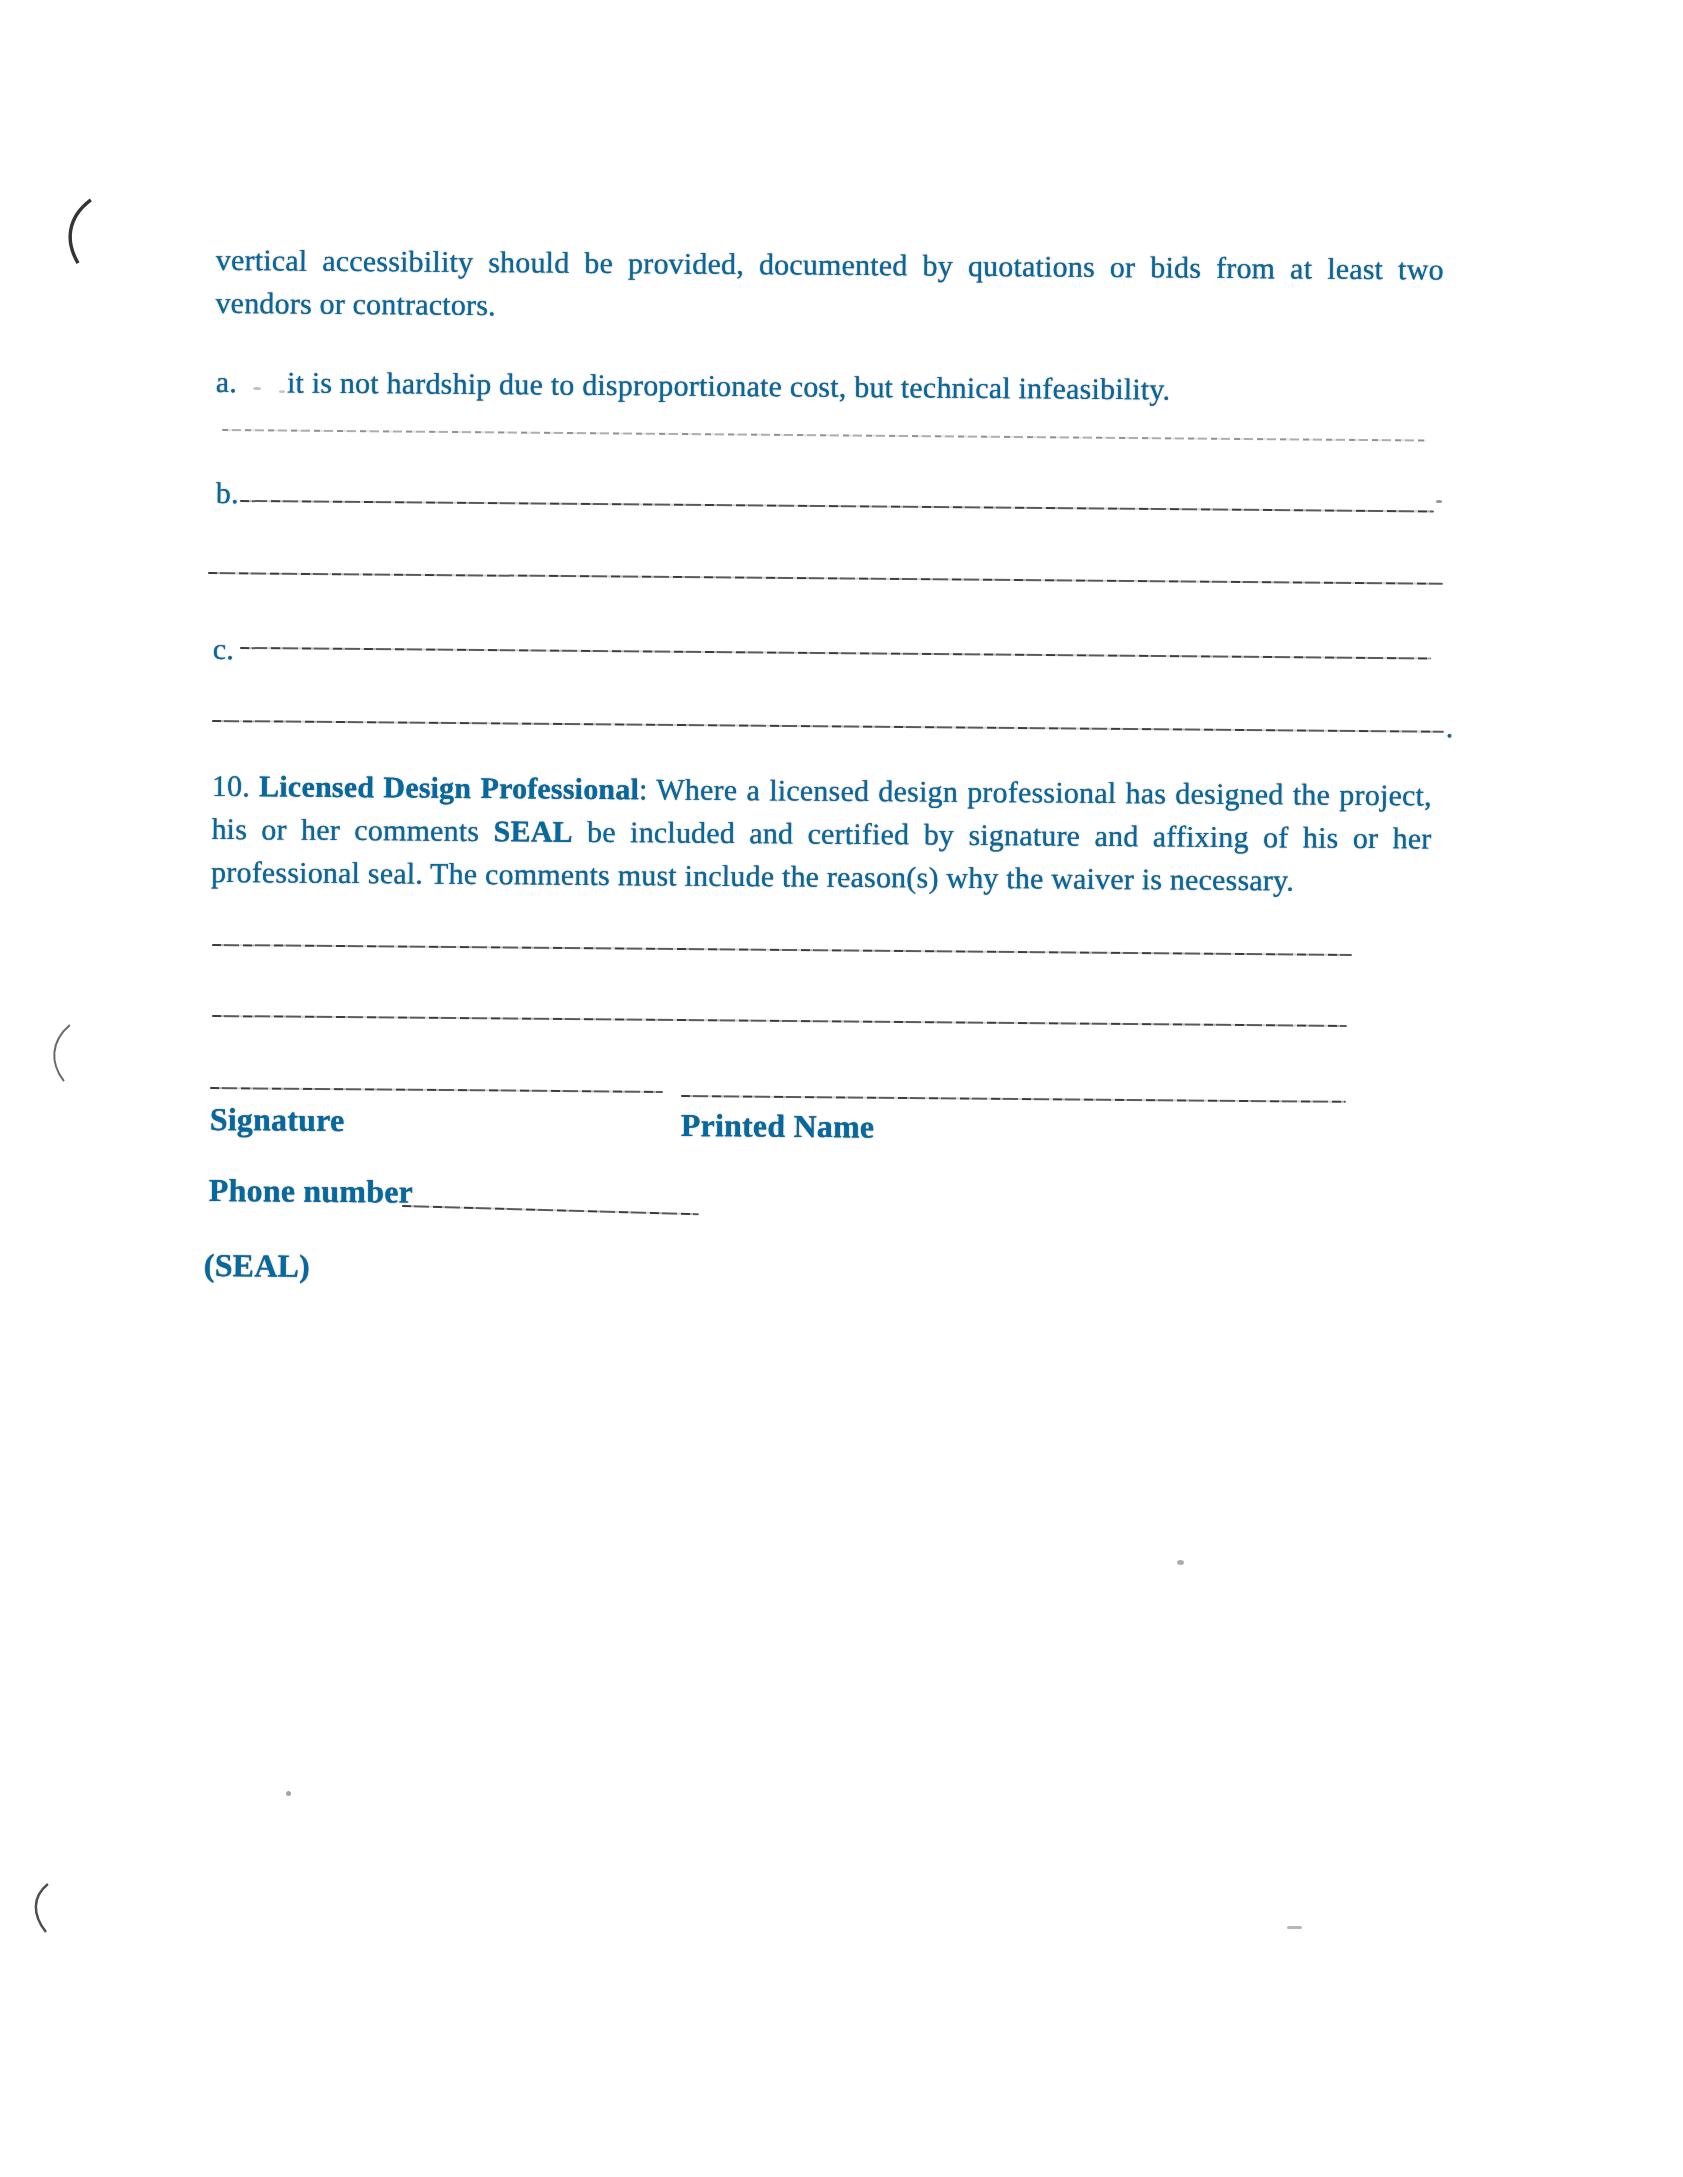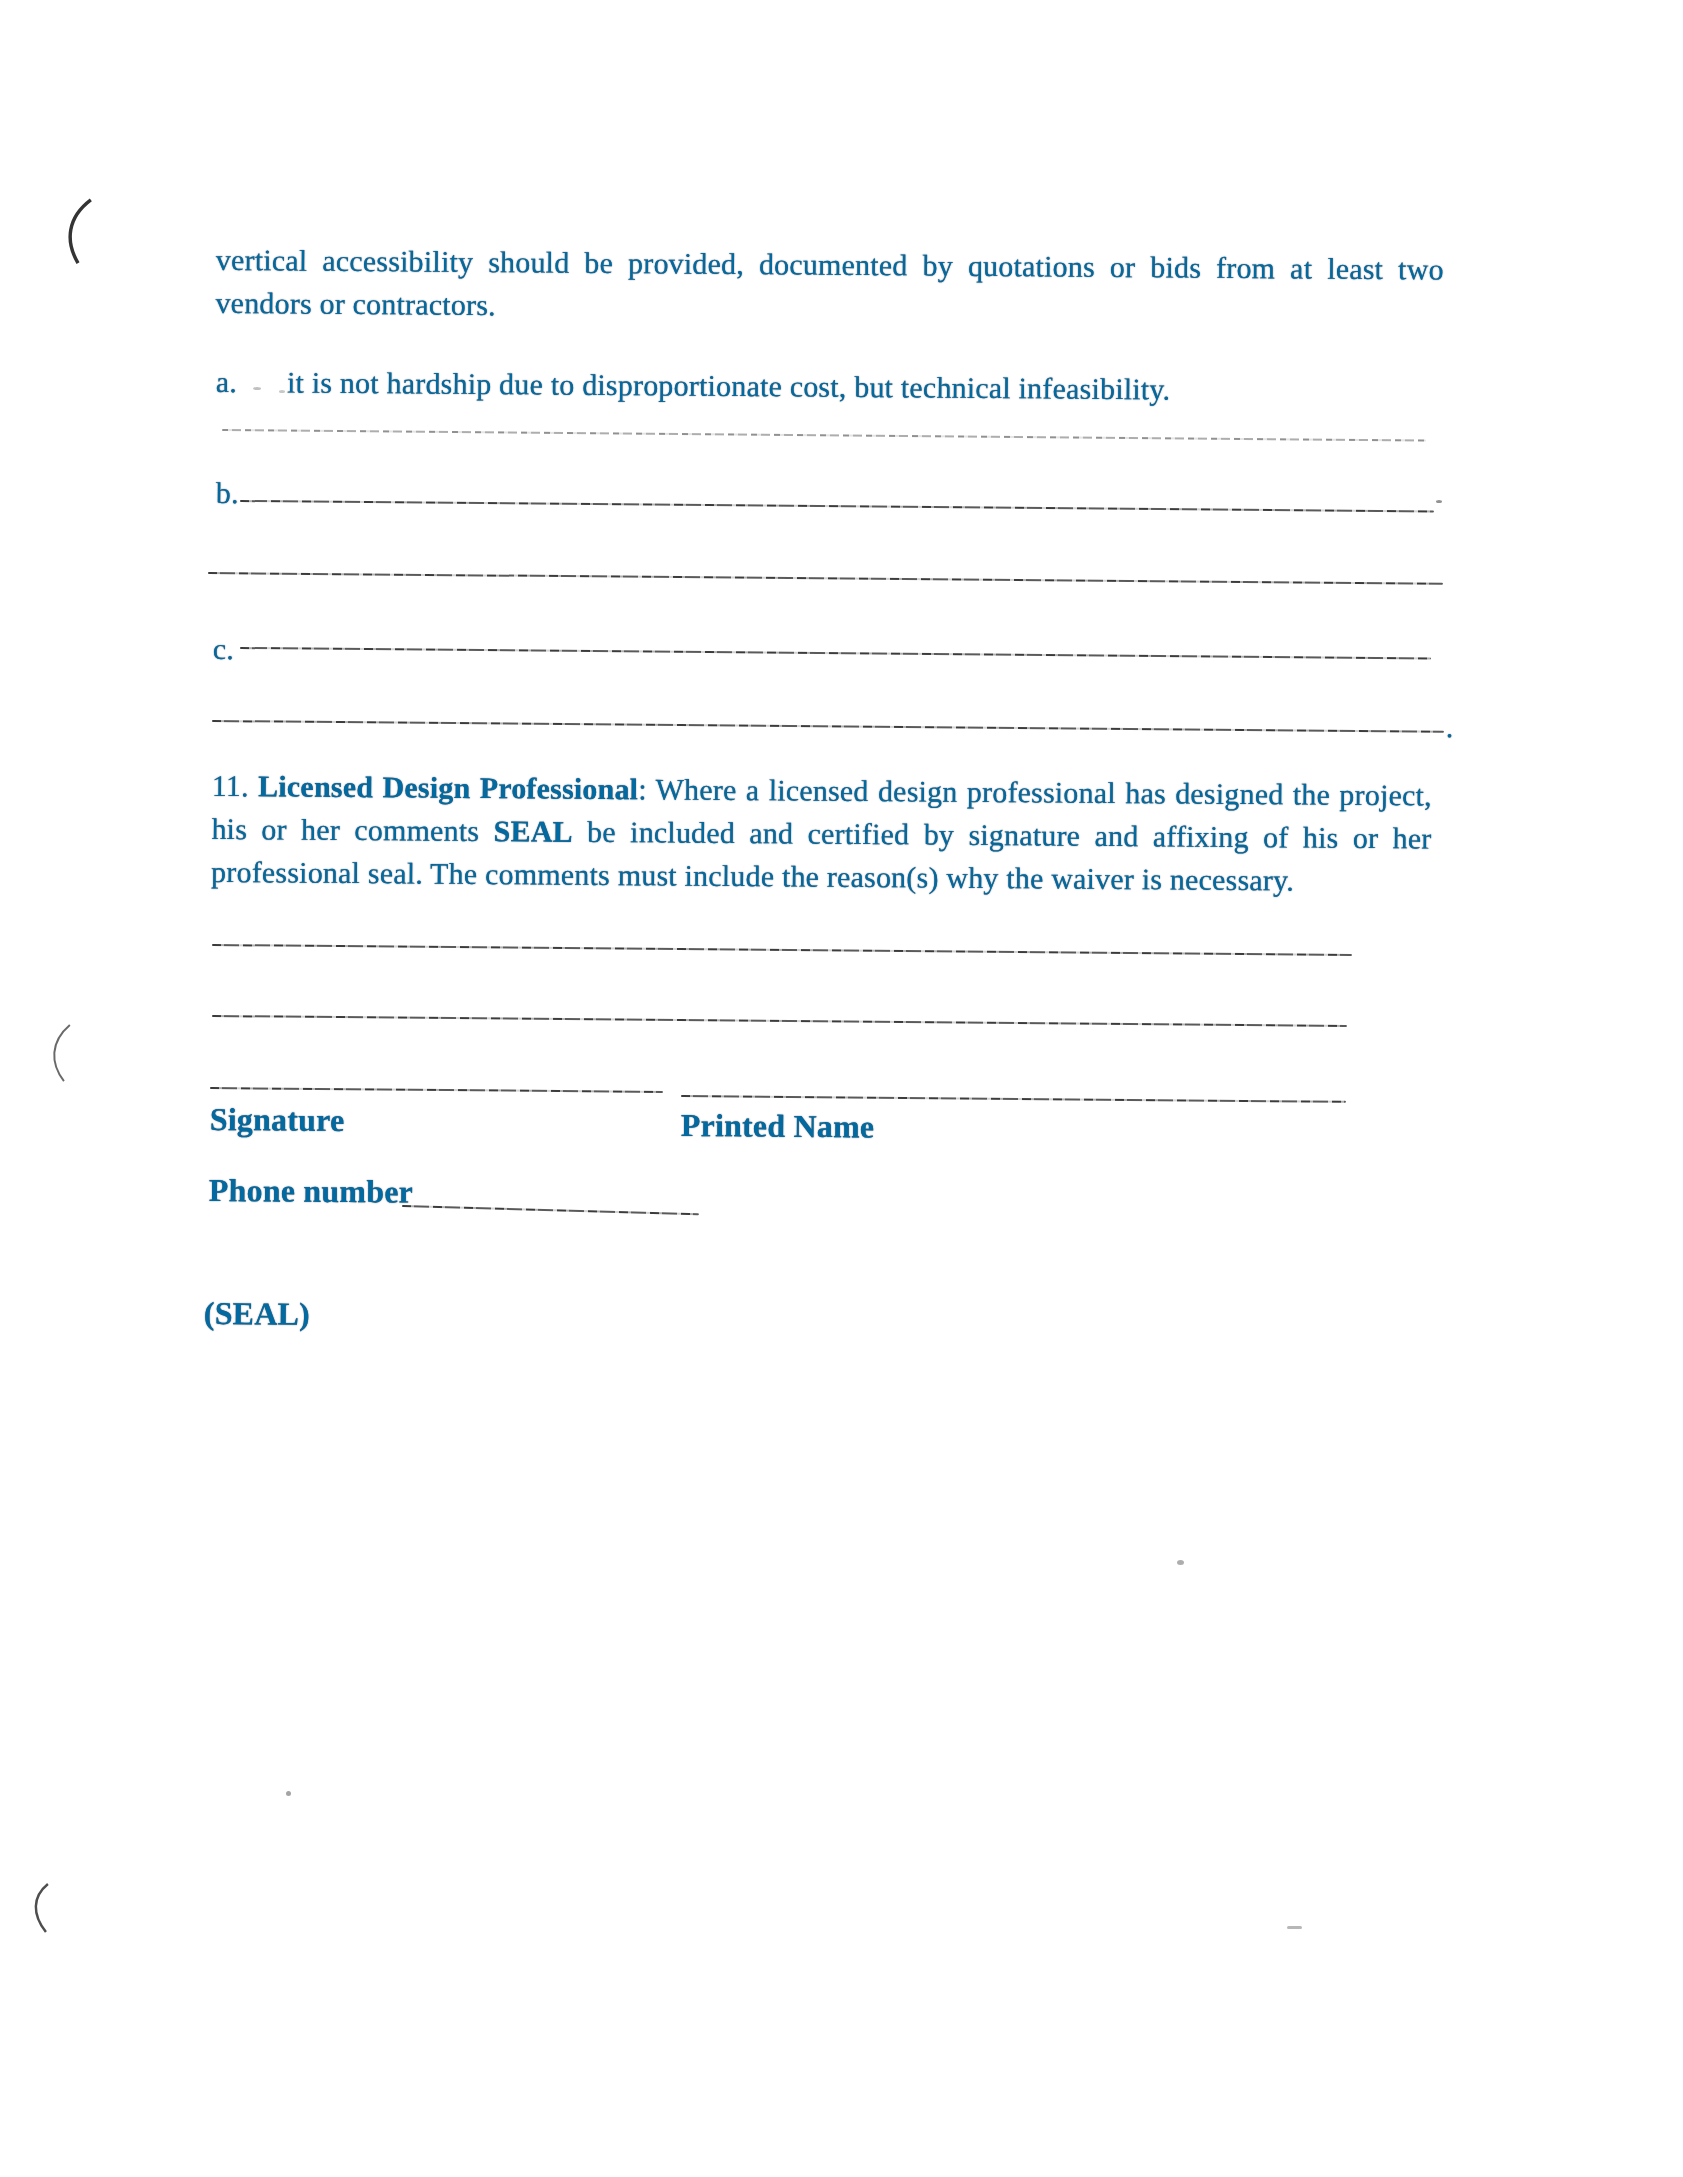--- a/index.html
+++ b/index.html
@@ -76,35 +76,35 @@
   <div class="scanline" style="left:240px;top:500px;width:1194px;"></div>
   <div class="speck" style="left:1436px;top:500px;width:6px;height:3px;opacity:.6;"></div>
   <div class="scanline" style="left:208px;top:572px;width:1235px;"></div>
 
   <div class="abs scan-text body-text" style="left:213px;top:627px;">c.</div>
   <div class="scanline" style="left:240px;top:647px;width:1191px;"></div>
   <div class="scanline" style="left:212px;top:720px;width:1232px;"></div>
   <div class="abs scan-text body-text" style="left:1446px;top:705px;">.</div>
 
   <p class="abs scan-text body-text just" style="left:212px;top:764px;width:1220px;margin:0;">
-    <span>11. </span><span class="b">Licensed Design Professional</span><span>: Where a licensed design professional has designed the project, his or her comments </span><span class="b">SEAL</span><span> be included and certified by signature and affixing of his or her professional seal. The comments must include the reason(s) why the waiver is necessary.</span>
+    <span>10. </span><span class="b">Licensed Design Professional</span><span>: Where a licensed design professional has designed the project, his or her comments </span><span class="b">SEAL</span><span> be included and certified by signature and affixing of his or her professional seal. The comments must include the reason(s) why the waiver is necessary.</span>
   </p>
 
   <div class="scanline" style="left:212px;top:944px;width:1140px;"></div>
   <div class="scanline" style="left:212px;top:1015px;width:1135px;"></div>
 
   <div class="scanline" style="left:210px;top:1087px;width:453px;"></div>
   <div class="scanline" style="left:681px;top:1095px;width:665px;"></div>
 
   <div class="abs scan-text label" style="left:210px;top:1101px;">Signature</div>
   <div class="abs scan-text label" style="left:681px;top:1107px;">Printed Name</div>
 
   <div class="abs scan-text label" style="left:209px;top:1172px;">Phone number</div>
   <div class="scanline" style="left:402px;top:1205px;width:297px;transform:rotate(1.6deg);"></div>
 
-  <div class="abs scan-text label" style="left:204px;top:1247px;margin-top:48px;">(SEAL)</div>
+  <div class="abs scan-text label" style="left:204px;top:1247px;">(SEAL)</div>
 
   <div class="speck" style="left:1177px;top:1560px;width:7px;height:5px;opacity:.45;"></div>
   <div class="speck" style="left:286px;top:1791px;width:5px;height:5px;opacity:.5;"></div>
   <div class="speck" style="left:1287px;top:1926px;width:15px;height:3px;opacity:.4;border-radius:2px;"></div>
 
 </div>
 
 
 </body></html>

